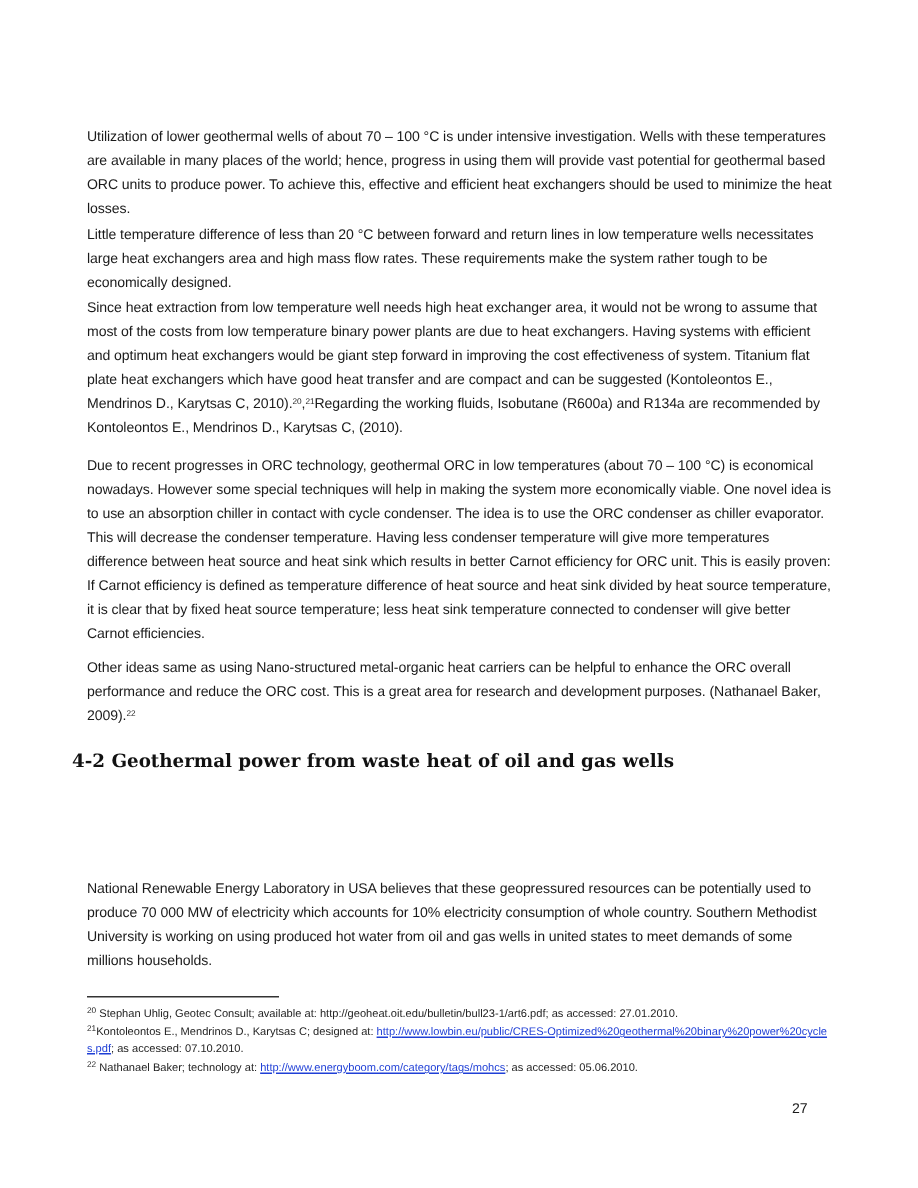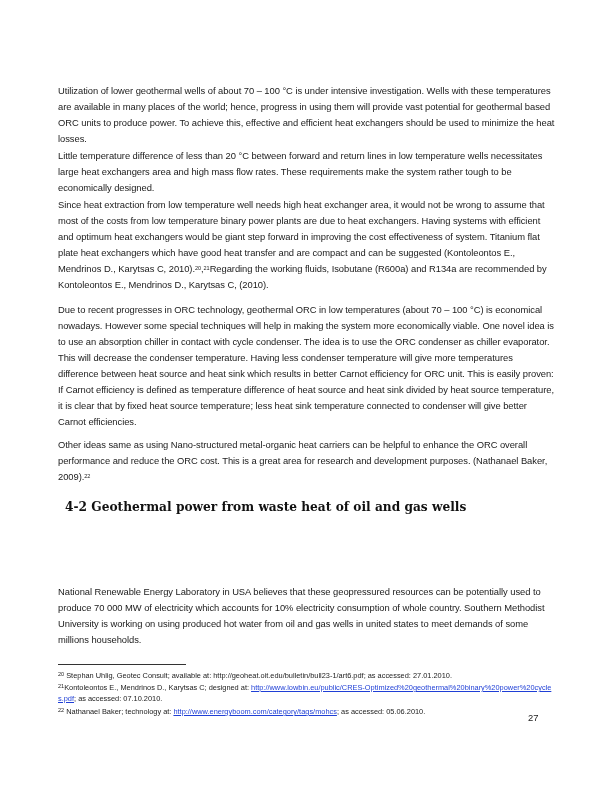--- a/index.html
+++ b/index.html
@@ -1,25 +1,25 @@
 <!DOCTYPE html>
 <html><head>
 <meta charset="utf-8">
 <style>
   html, body { margin:0; padding:0; background:#ffffff; }
   body { width:612px; height:792px; position:relative; overflow:hidden;
          font-family:"Liberation Sans", sans-serif; color:#1a1a1a; }
   .page { position:absolute; left:0; top:0; width:612px; height:568px; background:#fff; }
   .para { position:absolute; left:58px; width:497px; font-size:9.4px; line-height:16px; margin:0; letter-spacing:-0.05px; }
   .para sup, .fn sup { font-size:5.5px; vertical-align:top; position:relative; top:-1px; }
-  .heading { position:absolute; left:65px; top:500px; font-family:"DejaVu Serif", serif; font-weight:bold; font-size:12.2px; margin:0; color:#111; }
+  .heading { position:absolute; left:48px; top:500px; font-family:"DejaVu Serif", serif; font-weight:bold; font-size:12.2px; margin:0; color:#111; }
   .fn-rule { position:absolute; left:58px; top:664px; width:128px; height:0; border-top:0.8px solid #333; }
   .fn { position:absolute; left:58px; width:497px; font-size:7.4px; line-height:11px; margin:0; color:#222; }
   .fn a { color:#1f3fd6; text-decoration:underline; }
-  .page-num { position:absolute; left:528px; top:712px; font-size:9.4px; }
+  .page-num { position:absolute; left:528px; top:733px; font-size:9.4px; }
 </style>
 </head>
 <body>
 
 <div class="page">
 
   <p class="para" style="top:83px;">Utilization of lower geothermal wells of about 70 – 100 °C is under intensive investigation. Wells with these temperatures are available in many places of the world; hence, progress in using them will provide vast potential for geothermal based ORC units to produce power. To achieve this, effective and efficient heat exchangers should be used to minimize the heat losses.</p>
 
   <p class="para" style="top:148px;">Little temperature difference of less than 20 °C between forward and return lines in low temperature wells necessitates large heat exchangers area and high mass flow rates. These requirements make the system rather tough to be economically designed.</p>
 

